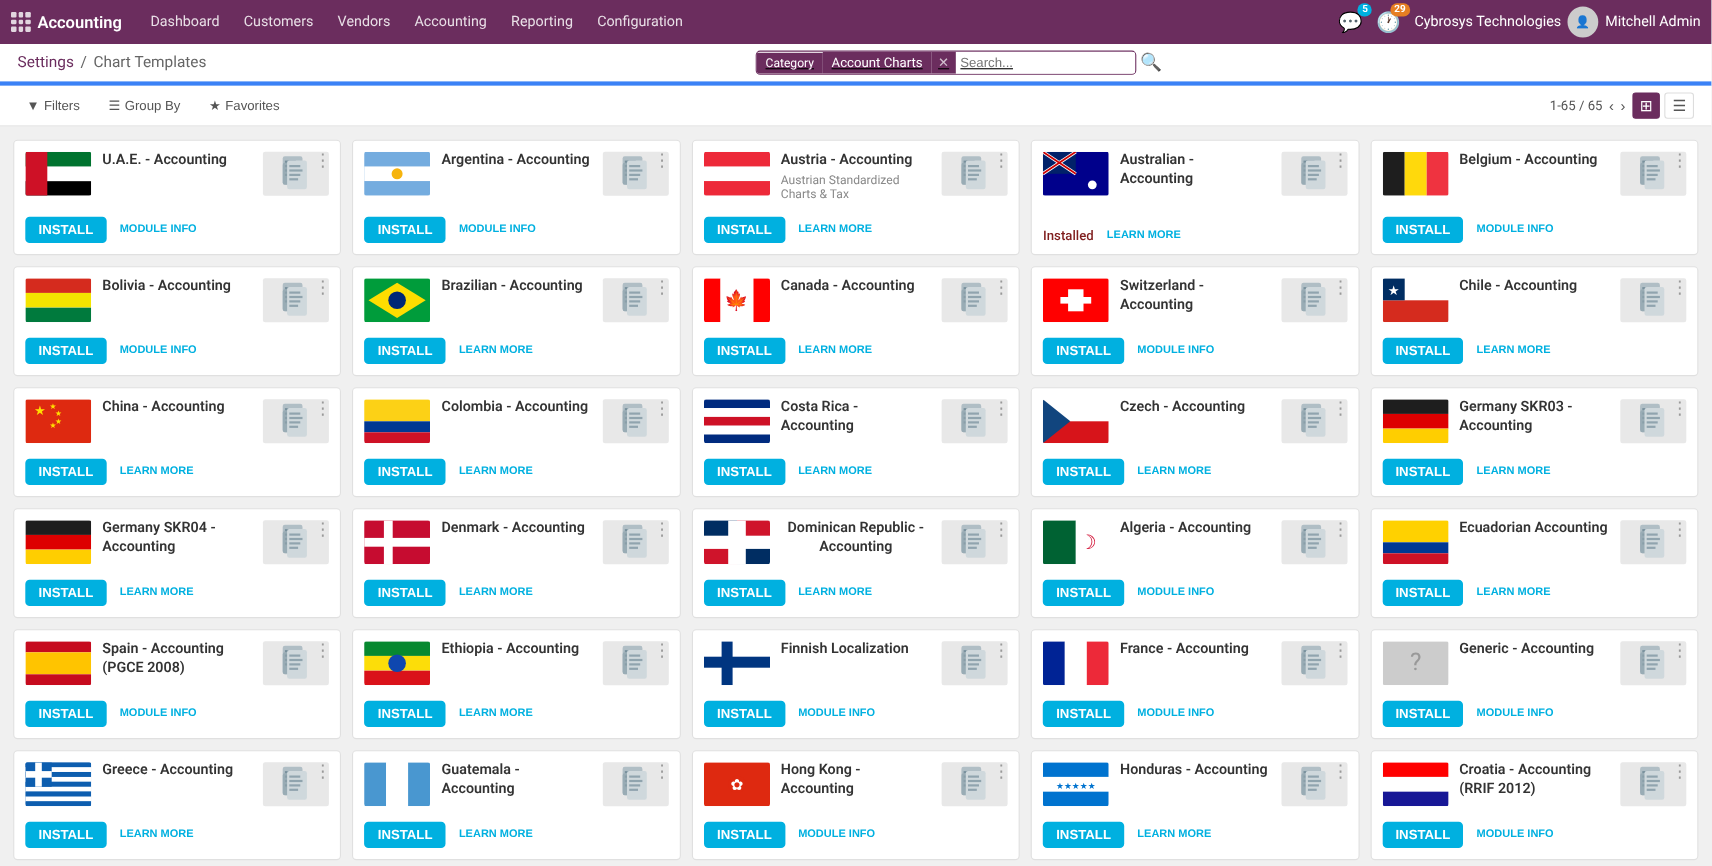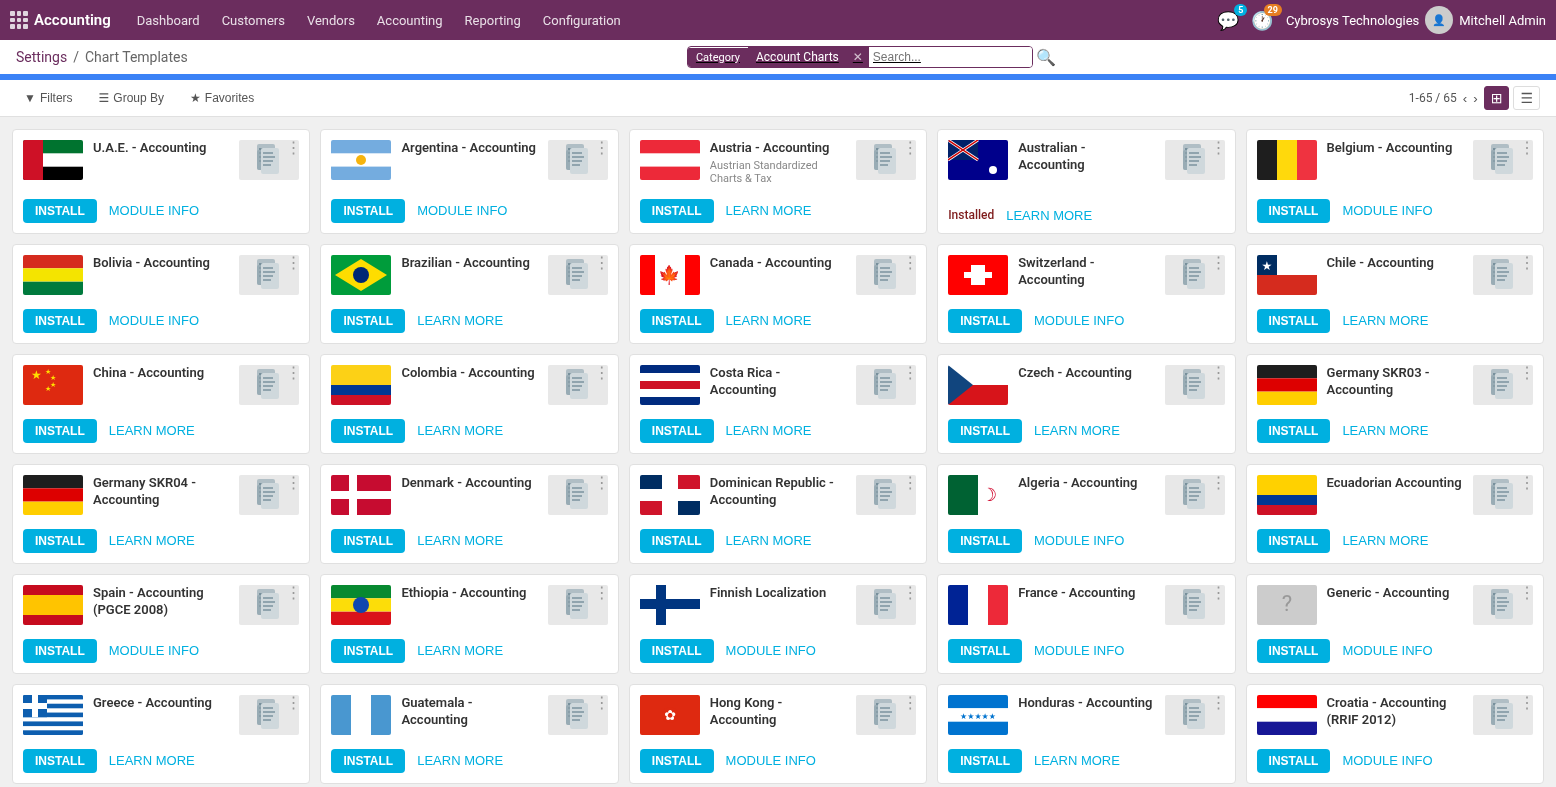--- a/index.html
+++ b/index.html
@@ -77,21 +77,21 @@
     .card-header { display: flex; align-items: flex-start; gap: 10px; margin-bottom: 8px; }
     .card-flag { width: 60px; height: 40px; flex-shrink: 0; overflow: hidden; border-radius: 2px; }
     .card-flag svg { width: 100%; height: 100%; }
     .card-title { font-weight: 600; font-size: 13px; color: #333; flex: 1; line-height: 1.3; }
     .card-subtitle { font-size: 11px; color: #888; margin-top: 2px; }
     .card-menu { position: absolute; top: 8px; right: 8px; color: #999; cursor: pointer; font-size: 16px; }
     .card-icon { width: 60px; height: 40px; display: flex; align-items: center; justify-content: center; background: #e8e8e8; border-radius: 2px; flex-shrink: 0; }
     .card-icon svg { width: 36px; height: 36px; }
     .card-actions { display: flex; align-items: center; gap: 12px; margin-top: auto; padding-top: 6px; }
     .btn-install { background: #00b0e0; color: white; border: none; border-radius: 4px; padding: 5px 12px; font-size: 12px; font-weight: 600; cursor: pointer; }
-    .btn-learn { color: #00b0e0; background: none; border: none; font-size: 13px; cursor: pointer; font-weight: 400; }
+    .btn-learn { color: #00b0e0; background: none; border: none; font-size: 10px; cursor: pointer; font-weight: 700; }
     .status-installed { color: #7f1d1d; font-size: 12px; font-weight: 500; }
   </style>
 </head>
 <body>
 
 <nav class="topnav">
   <div class="topnav-logo">
     <div class="grid-icon">
       <span></span>
         <span></span>
@@ -123,21 +123,21 @@
       <span class="badge orange">29</span>
     </div>
     <div class="user-info">
       <span>Cybrosys Technologies</span>
       <div class="avatar">👤</div>
       <span>Mitchell Admin</span>
     </div>
   </div>
 </nav>
 
-<div style="background:white; border-bottom:6px solid #3b82f6; display:flex; align-items:center; padding:6px 16px; gap: 16px;">
+<div style="background:white; border-bottom:4px solid #3b82f6; display:flex; align-items:center; padding:6px 16px; gap: 16px;">
   <div class="breadcrumb-bar" style="border:none; padding:0; flex:0 0 auto;">
     <a href="#">Settings</a>
     <span>/</span>
     <span>Chart Templates</span>
   </div>
   <div style="flex:1; display:flex; justify-content:center; align-items:center; gap:4px;">
     <div style="display:flex; align-items:center; border:1px solid #6b2d5e; border-radius:4px; overflow:hidden;text-decoration:underline;">
       <span style="background:#6b2d5e; color:white; padding:3px 8px; font-size:11px;">Category</span>
       <span style="background:#6b2d5e; color:white; padding:3px 8px; font-size:12px;">Account Charts</span>
       <span style="background:#6b2d5e; color:rgba(255,255,255,0.7); padding:3px 6px; cursor:pointer; font-size:12px;">✕</span>
@@ -751,21 +751,21 @@
     <div class="card-menu">⋮</div>
     <div class="card-header">
       <div class="card-flag"><svg viewBox="0 0 60 40" xmlns="http://www.w3.org/2000/svg">
       <rect width="30" height="20" fill="#002D62"></rect>
       <rect x="30" width="30" height="20" fill="#CF142B"></rect>
       <rect y="20" width="30" height="20" fill="#CF142B"></rect>
       <rect x="30" y="20" width="30" height="20" fill="#002D62"></rect>
       <rect x="22" width="16" height="40" fill="white"></rect>
       <rect y="14" width="60" height="12" fill="white"></rect>
     </svg></div>
-      <div style="flex:1;min-width:0;">
+      <div style="flex:1;min-width:0;text-align:center;">
         <div class="card-title">Dominican Republic - Accounting</div>
 
       </div>
       <div class="card-icon">
             <svg viewBox="0 0 36 36" xmlns="http://www.w3.org/2000/svg" width="36" height="36">
     <rect x="6" y="2" width="18" height="26" rx="2" fill="#b0bec5"></rect>
     <rect x="8" y="6" width="10" height="2" fill="#78909c"></rect>
     <rect x="8" y="10" width="12" height="2" fill="#78909c"></rect>
     <rect x="8" y="14" width="10" height="2" fill="#78909c"></rect>
     <rect x="8" y="18" width="8" height="2" fill="#78909c"></rect>

